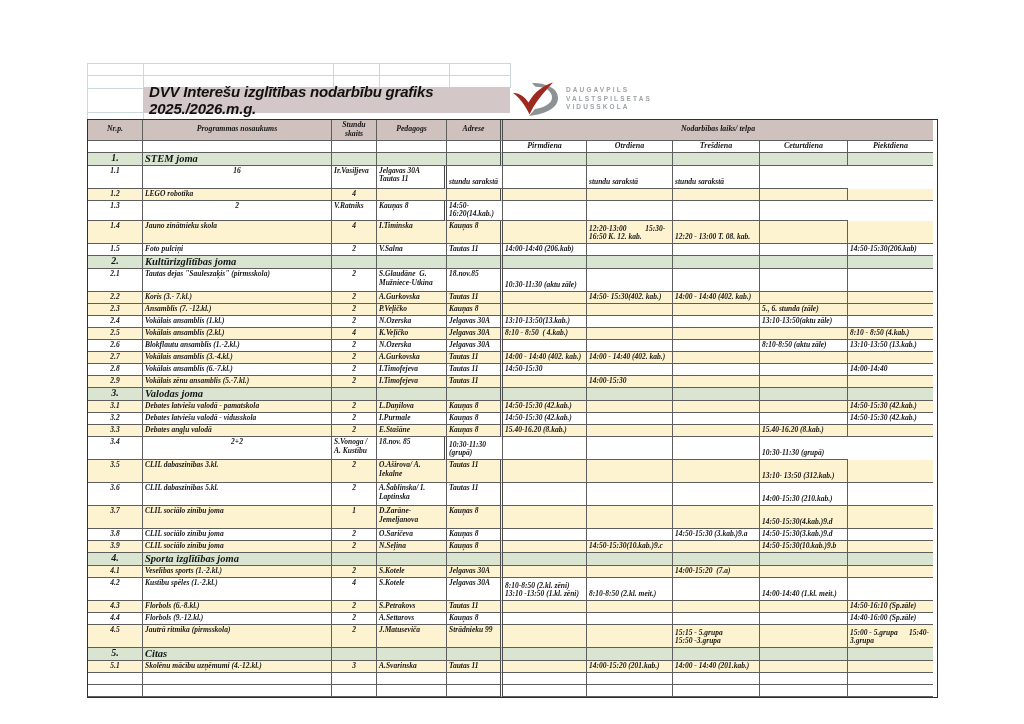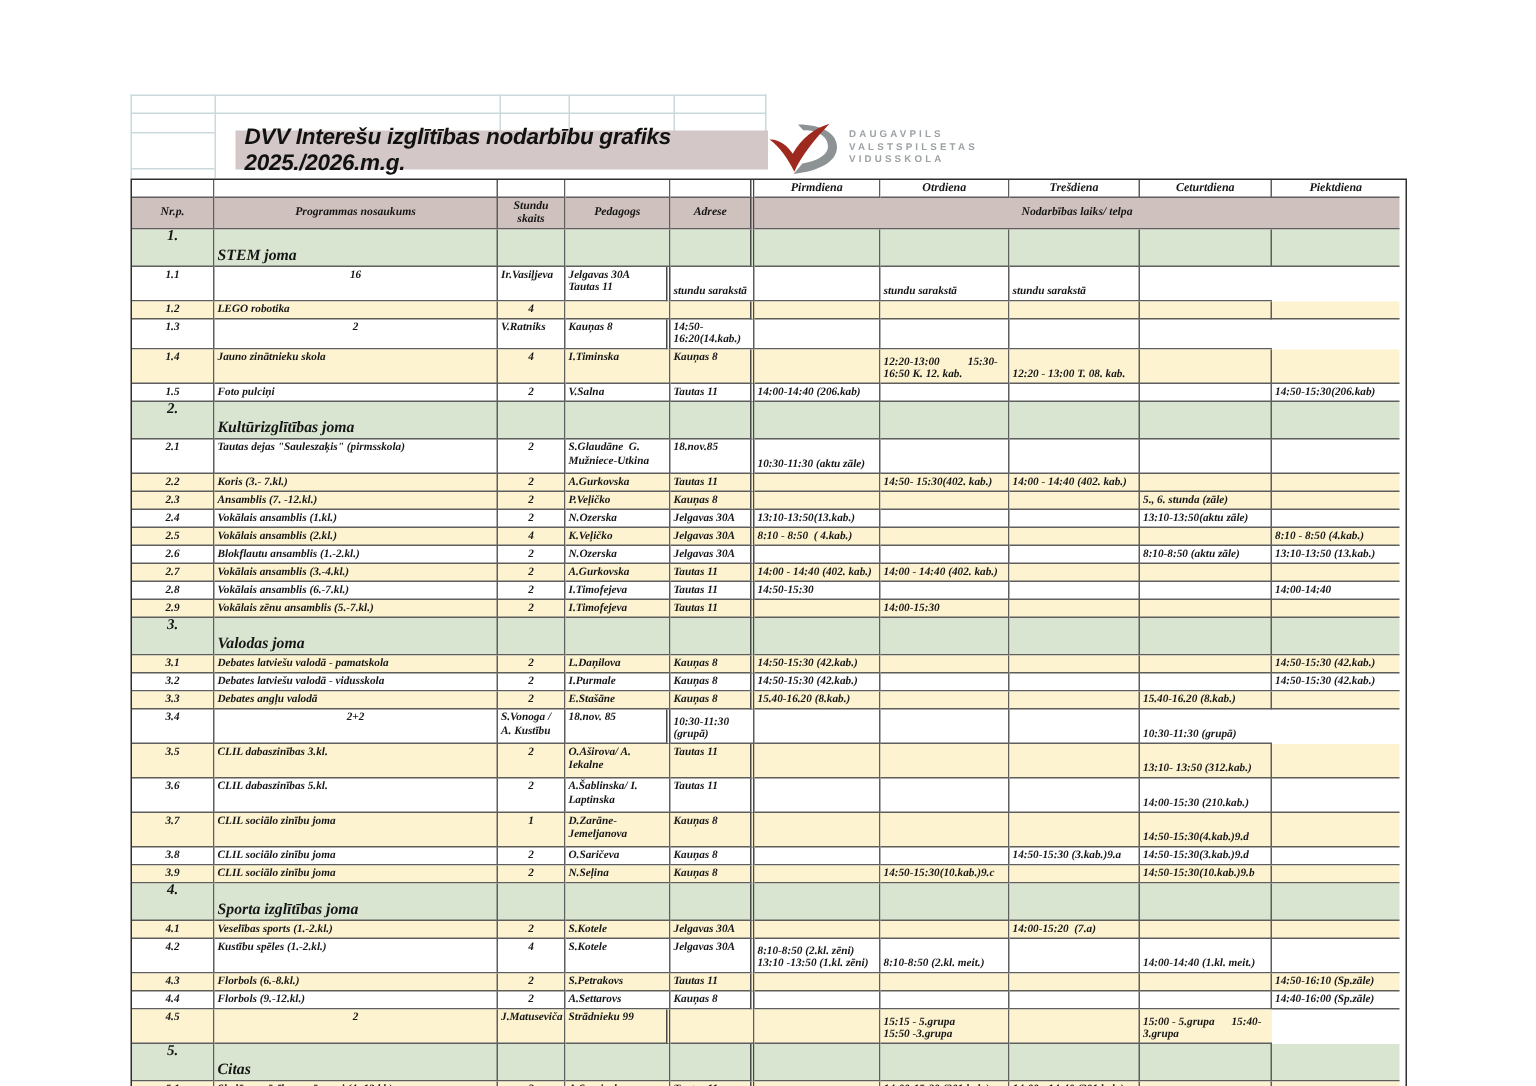--- a/index.html
+++ b/index.html
@@ -1,21 +1,21 @@
 <!DOCTYPE html>
 <html style="--c-header: #cfc1bd; --c-title: #d3c7c7; --c-section: #d9e5d1; --c-alt: #fdf3d0;"><head>
 <meta charset="utf-8">
 <style>
   html,body{margin:0;padding:0;}
   body{width:1024px;height:724px;background:#ffffff;position:relative;overflow:hidden;
        font-family:"Liberation Serif","DejaVu Serif",serif;color:#161616;}
   
   .gline{position:absolute;background:#ccd9dc;}
   
-  #title-cell{position:absolute;left:157px;top:87px;width:367px;height:26px;background:var(--c-title,#d3c7c7);
+  #title-cell{position:absolute;left:143px;top:87px;width:367px;height:26px;background:var(--c-title,#d3c7c7);
       display:flex;align-items:center;padding-left:6px;box-sizing:border-box;
       font-family:"Liberation Sans","DejaVu Sans",sans-serif;font-weight:bold;font-style:italic;
       font-size:15px;letter-spacing:-0.2px;color:#111;}
   
   #logo{position:absolute;left:512px;top:78px;width:175px;height:42px;display:flex;align-items:center;background:#fff;}
   #logo svg{flex:0 0 auto;}
   .logo-text{margin-left:6px;font-family:"Liberation Sans","DejaVu Sans",sans-serif;
       font-size:6.5px;line-height:8.5px;letter-spacing:2.1px;color:#9da2a5;font-weight:bold;}
   
   #tbl{position:absolute;left:87px;top:119px;width:851px;border:1px solid #2f2f2f;box-sizing:border-box;background:#fff;}
@@ -25,21 +25,21 @@
      padding:1px 2px;min-height:12px;white-space:pre-wrap;overflow:hidden;
      display:flex;align-items:flex-start;}
   .row .c:last-child{border-right:none;}
   .adr{border-right:3px double #4a4a4a;}
   .day{align-items:flex-end;}
   .nr,.hrs{justify-content:center;text-align:center;}
   .hdr .c{background:var(--c-header,#cfc1bd);justify-content:center;align-items:center;text-align:center;
       min-height:12px;font-size:7.8px;}
   .hdr2 .c{background:#fff;justify-content:center;align-items:center;text-align:center;min-height:12px;font-size:8px;}
   .section .c{background:var(--c-section,#d9e5d1);min-height:13px;}
-  .section .sectitle{font-size:10.5px;line-height:11px;padding-top:12px;}
+  .section .sectitle{font-size:10.5px;line-height:11px;padding-top:0;}
   .section .nr{font-size:10px;justify-content:center;}
   .data.shade .c{background:var(--c-alt,#fdf3d0);}
   .data.tall .c{min-height:23px;}
   .mid .c{min-height:16px;}
 </style>
 </head>
 <body>
 
 <div class="gline" style="left:87px;top:63px;width:1px;height:56px;"></div>
 <div class="gline" style="left:143px;top:63px;width:1px;height:56px;"></div>
@@ -62,40 +62,40 @@
     </svg>
   </span>
   <span class="logo-text">
     <span style="display:block;">DAUGAVPILS</span>
     <span style="display:block;">VALSTSPILSETAS</span>
     <span style="display:block;">VIDUSSKOLA</span>
   </span>
 </div>
 
 <div id="tbl">
+  <div class="row hdr">
+    <div class="c nr">Nr.p.</div>
+    <div class="c">Programmas nosaukums</div>
+    <div class="c">Stundu skaits</div>
+    <div class="c">Pedagogs</div>
+    <div class="c adr">Adrese</div>
+    <div class="c" style="grid-column:span 5;">Nodarbības laiks/ telpa</div>
+  </div>
   <div class="row hdr2">
     <div class="c nr"></div>
     <div class="c"></div>
     <div class="c"></div>
     <div class="c"></div>
     <div class="c adr"></div>
     <div class="c">Pirmdiena</div>
     <div class="c">Otrdiena</div>
     <div class="c">Trešdiena</div>
     <div class="c">Ceturtdiena</div>
     <div class="c">Piektdiena</div>
   </div>
-  <div class="row hdr">
-    <div class="c nr">Nr.p.</div>
-    <div class="c">Programmas nosaukums</div>
-    <div class="c">Stundu skaits</div>
-    <div class="c">Pedagogs</div>
-    <div class="c adr">Adrese</div>
-    <div class="c" style="grid-column:span 5;">Nodarbības laiks/ telpa</div>
-  </div>
 
 <div class="row section">
       <div class="c nr">1.</div>
       <div class="c sectitle">STEM joma</div>
       <div class="c"></div>
       <div class="c"></div>
       <div class="c adr"></div>
       <div class="c day"></div>
       <div class="c day"></div>
       <div class="c day"></div>
@@ -455,20 +455,21 @@
       <div class="c tch">A.Settarovs</div>
       <div class="c adr">Kauņas 8</div>
       <div class="c day"></div>
       <div class="c day"></div>
       <div class="c day"></div>
       <div class="c day"></div>
       <div class="c day">14:40-16:00 (Sp.zāle)</div>
     </div>
     <div class="row data shade tall">
       <div class="c nr">4.5</div>
+      <div class="c prog">Jautrā ritmika (pirmsskola)</div>
       <div class="c hrs">2</div>
       <div class="c tch">J.Matuseviča</div>
       <div class="c adr">Strādnieku 99</div>
       <div class="c day"></div>
       <div class="c day"></div>
       <div class="c day">15:15 - 5.grupa
 15:50 -3.grupa</div>
       <div class="c day"></div>
       <div class="c day">15:00 - 5.grupa      15:40- 3.grupa</div>
     </div>

